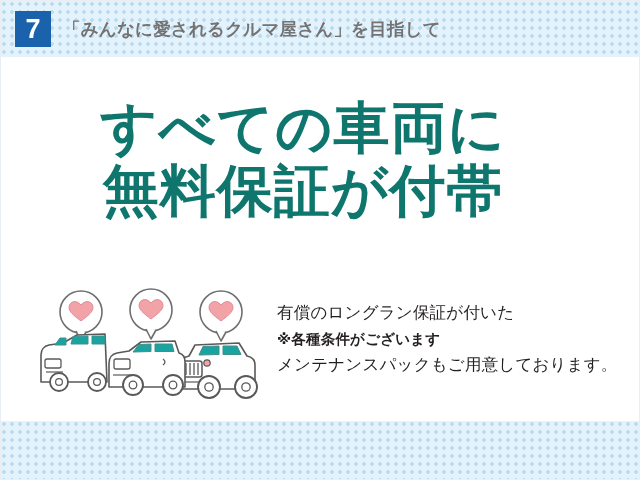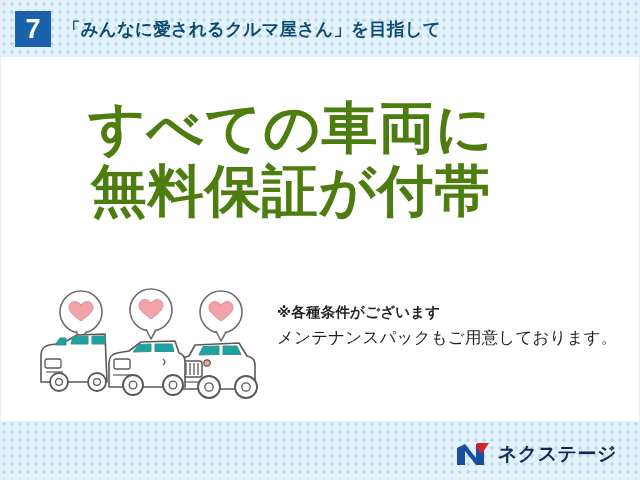--- a/index.html
+++ b/index.html
@@ -65,35 +65,35 @@
     align-items: center;
     justify-content: center;
     font-size: 27px;
     font-weight: bold;
     line-height: 1;
     flex: 0 0 auto;
     letter-spacing: 0;
   }
   #header-title {
     margin-left: 12px;
-    color: #0c4a6e;
+    color: #737373;
     font-size: 17.5px;
     font-weight: bold;
     letter-spacing: 0.2px;
     white-space: nowrap;
   }
 
   
   #headline {
     position: absolute;
     top: 96px;
-    left: 0;
+    left: 12px;
     width: 580px;
     text-align: center;
-    color: #4d7c0f;
+    color: #0f766e;
     font-weight: bold;
     line-height: 1.12;
     letter-spacing: 1px;
   }
   .headline-line {
     font-size: 56px;
     display: block;
     white-space: nowrap;
   }
   #headline-line-2 {
@@ -242,28 +242,21 @@
         <line x1="80" y1="88" x2="99" y2="88" stroke="#595959" stroke-width="1.2"></line>
         <path d="M130 72 q4 3 0 6" fill="none" stroke="#595959" stroke-width="1.3"></path>
         <circle cx="100" cy="98" r="10" fill="#ffffff" stroke="#595959" stroke-width="1.9"></circle>
         <circle cx="100" cy="98" r="3.8" fill="#ffffff" stroke="#595959" stroke-width="1.3"></circle>
         <circle cx="140" cy="98" r="10" fill="#ffffff" stroke="#595959" stroke-width="1.9"></circle>
         <circle cx="140" cy="98" r="3.8" fill="#ffffff" stroke="#595959" stroke-width="1.3"></circle>
       </g>
     </svg>
 
     <div id="note-block">
+      <span class="note-line" id="note-line-1">有償のロングラン保証が付いた</span>
       <span class="note-line" id="note-line-3">※各種条件がございます</span>
       <span class="note-line" id="note-line-2">メンテナンスパックもご用意しております。</span>
     </div>
 
   </div>
 
-  <div id="footer-logo">
-    <svg id="logo-mark" viewBox="0 0 34 25">
-      <path d="M1 23 L1 6 L9 2 L20 16 L20 2 L28 2 L28 23 L20 23 L9 9 L9 23 Z" fill="#1a4fa0"></path>
-      <path d="M20 2 L28 2 L28 23 L20 23 Z" fill="#1a4fa0"></path>
-      <path d="M21 1 L33 1 L25.5 12 L20.5 5.5 Z" fill="#d61f26"></path>
-    </svg>
-    <div id="logo-text">ネクステージ</div>
-  </div>
 
 </div>
 
 </body></html>

